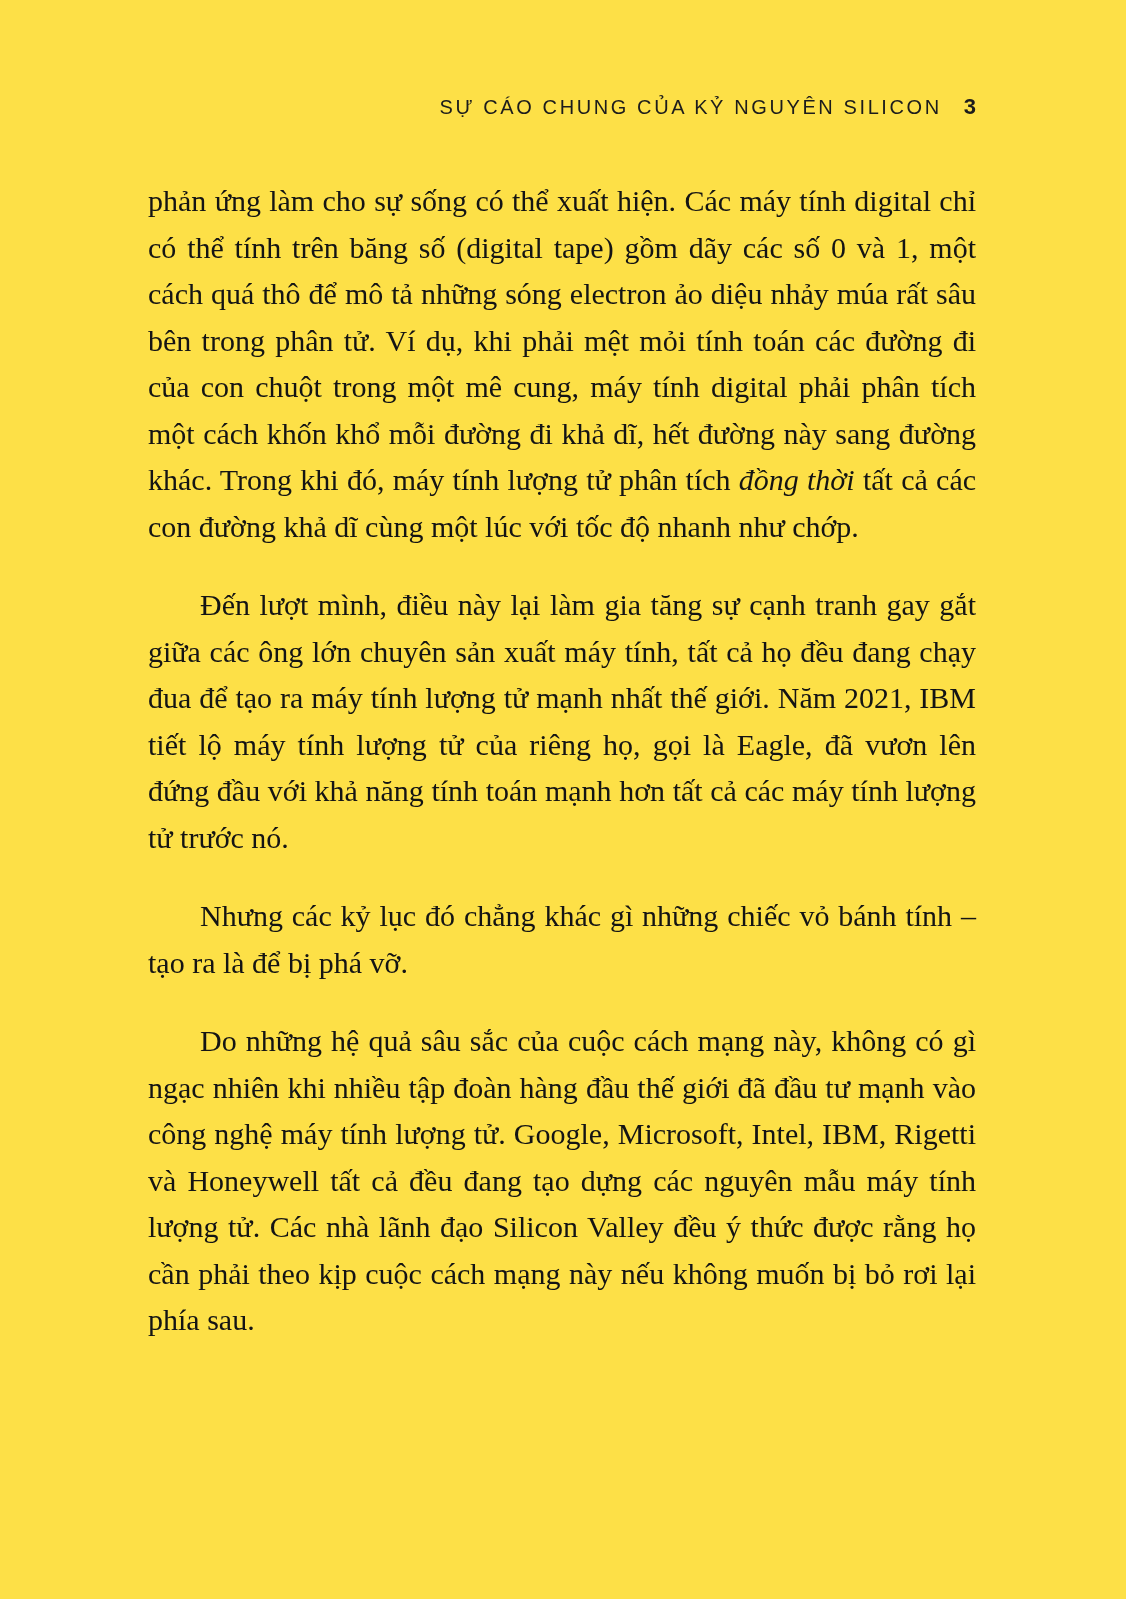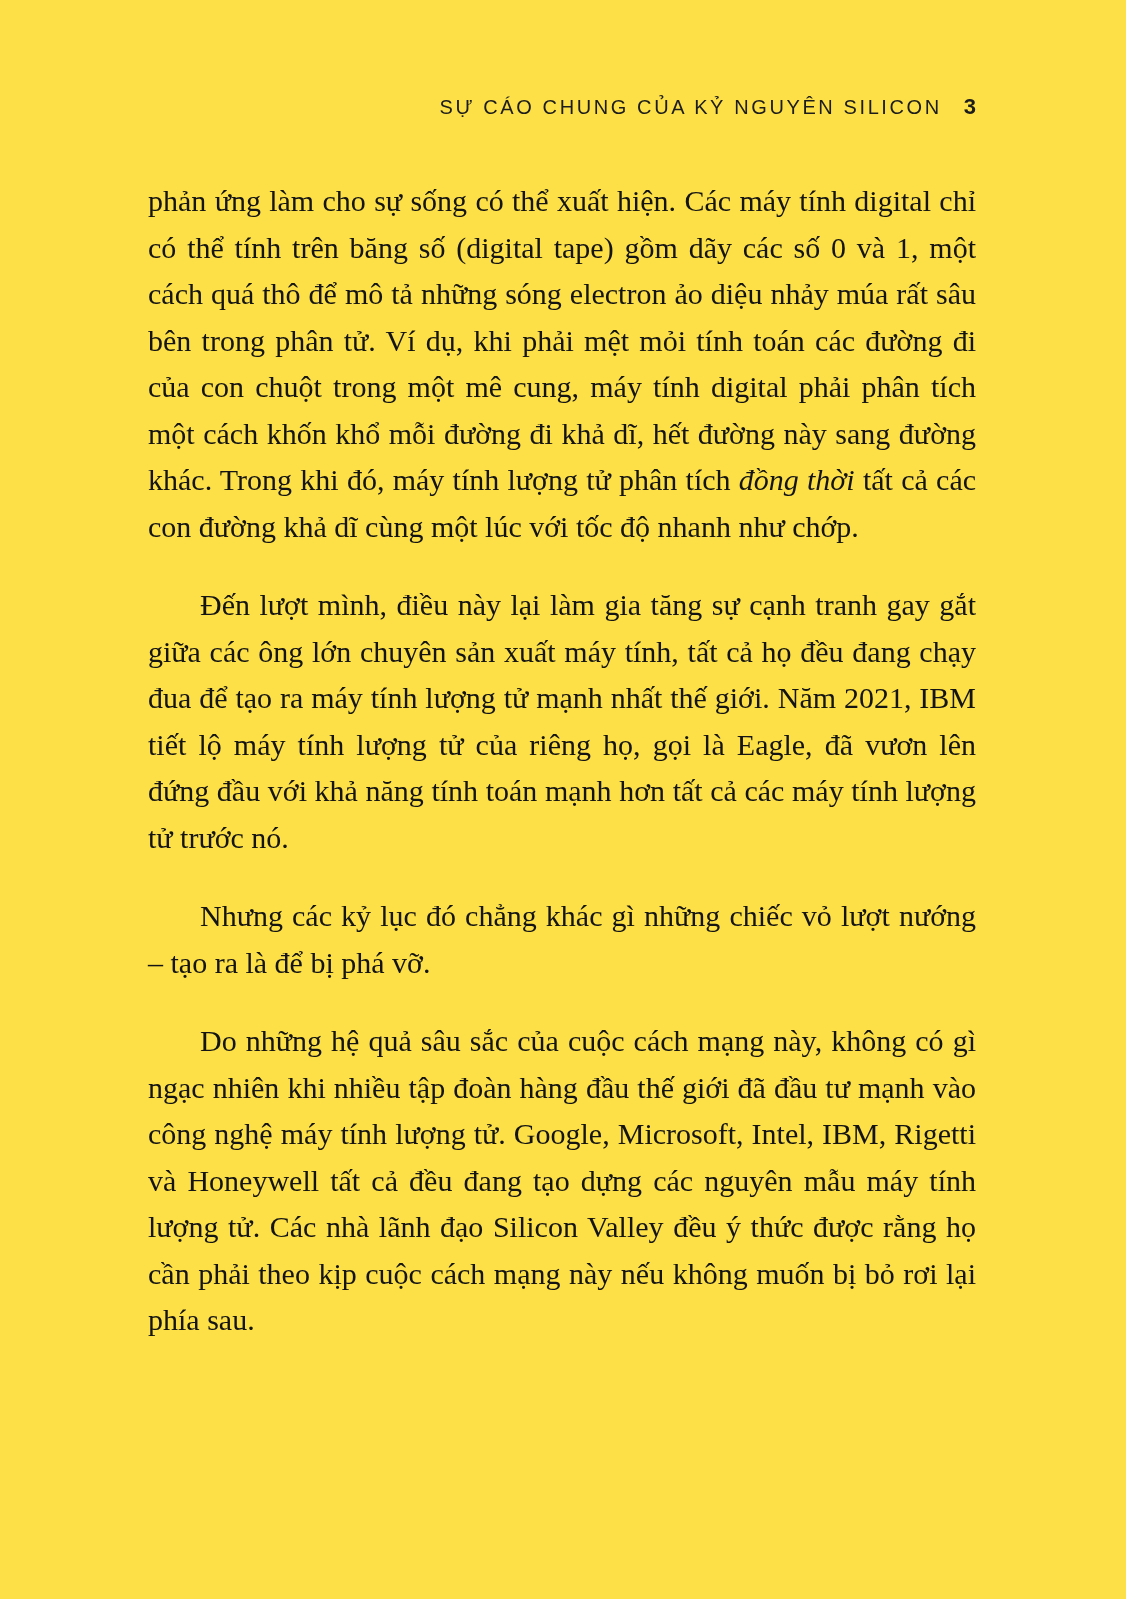--- a/index.html
+++ b/index.html
@@ -69,20 +69,20 @@
     <span class="running-title">SỰ CÁO CHUNG CỦA KỶ NGUYÊN SILICON</span>
     <span class="page-number">3</span>
   </header>
 
   <main class="body-text">
 
     <p class="para"><span>phản ứng làm cho sự sống có thể xuất hiện. Các máy tính digital chỉ có thể tính trên băng số (digital tape) gồm dãy các số 0 và 1, một cách quá thô để mô tả những sóng electron ảo diệu nhảy múa rất sâu bên trong phân tử. Ví dụ, khi phải mệt mỏi tính toán các đường đi của con chuột trong một mê cung, máy tính digital phải phân tích một cách khốn khổ mỗi đường đi khả dĩ, hết đường này sang đường khác. Trong khi đó, máy tính lượng tử phân tích </span><em>đồng thời</em><span> tất cả các con đường khả dĩ cùng một lúc với tốc độ nhanh như chớp.</span></p>
 
     <p class="para indent">Đến lượt mình, điều này lại làm gia tăng sự cạnh tranh gay gắt giữa các ông lớn chuyên sản xuất máy tính, tất cả họ đều đang chạy đua để tạo ra máy tính lượng tử mạnh nhất thế giới. Năm 2021, IBM tiết lộ máy tính lượng tử của riêng họ, gọi là Eagle, đã vươn lên đứng đầu với khả năng tính toán mạnh hơn tất cả các máy tính lượng tử trước nó.</p>
 
-    <p class="para indent">Nhưng các kỷ lục đó chẳng khác gì những chiếc vỏ lượt nướng – tạo ra là để bị phá vỡ.</p>
+    <p class="para indent">Nhưng các kỷ lục đó chẳng khác gì những chiếc vỏ bánh tính – tạo ra là để bị phá vỡ.</p>
 
     <p class="para indent">Do những hệ quả sâu sắc của cuộc cách mạng này, không có gì ngạc nhiên khi nhiều tập đoàn hàng đầu thế giới đã đầu tư mạnh vào công nghệ máy tính lượng tử. Google, Microsoft, Intel, IBM, Rigetti và Honeywell tất cả đều đang tạo dựng các nguyên mẫu máy tính lượng tử. Các nhà lãnh đạo Silicon Valley đều ý thức được rằng họ cần phải theo kịp cuộc cách mạng này nếu không muốn bị bỏ rơi lại phía sau.</p>
 
 
   </main>
 
 </div>
 
 </body></html>

